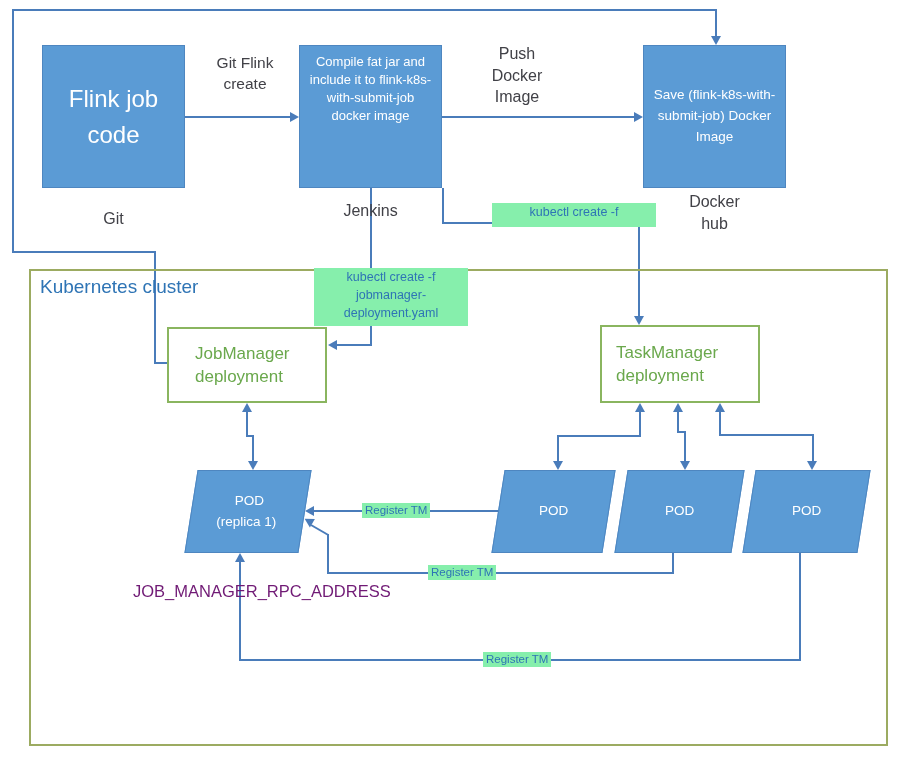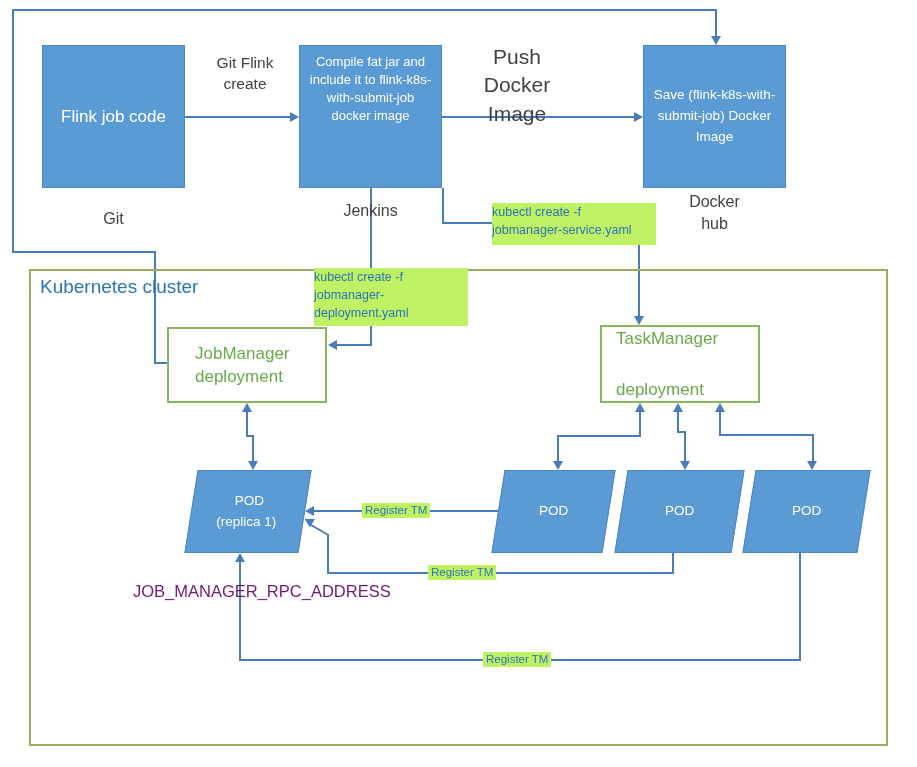--- a/index.html
+++ b/index.html
@@ -5,21 +5,21 @@
   html,body{margin:0;padding:0;background:#fff;}
   #canvas{position:relative;width:917px;height:767px;background:#fff;overflow:hidden;
           font-family:"Liberation Sans", sans-serif;}
   .abs{position:absolute;}
   
   .node{background:#5b9bd5;border:1px solid #4e86c0;color:#fff;display:flex;
         align-items:center;justify-content:center;text-align:center;box-sizing:border-box;}
   
   .cap{color:#414147;text-align:center;font-size:16px;line-height:1.35;}
   
-  .bl{color:#2e74b5;text-align:left;background:#bef264;}
+  .bl{color:#2e74b5;text-align:center;background:#86efac;}
   
   .green-box{border:2px solid #8ab55f;color:#6aa84c;background:#fff;display:flex;
              flex-direction:column;justify-content:center;font-size:17px;line-height:1.38;
              box-sizing:border-box;}
   
   .pod{background:#5b9bd5;border:1px solid #4e86c0;transform:skewX(-9deg);display:flex;
        flex-direction:column;align-items:center;justify-content:center;box-sizing:border-box;}
   .pod .pl{transform:skewX(9deg);color:#fff;font-size:13.5px;line-height:1.5;text-align:center;}
   
   .ln{position:absolute;background:#4a7cba;}
@@ -60,21 +60,21 @@
   <div class="ln" style="left:638px;top:222px;width:2px;height:94px;"></div>
   <div class="ar ar-down" style="left:634px;top:316px;"></div>
 
   <div class="abs" style="left:29px;top:269px;width:859px;height:477px;border:2px solid #9cab61;box-sizing:border-box;"></div>
   <div class="abs" style="left:40px;top:276px;font-size:19px;color:#2e74b5;">Kubernetes cluster</div>
 
   <div class="abs green-box" style="left:167px;top:327px;width:160px;height:76px;padding-left:26px;">
     <span>JobManager</span>
     <span>deployment</span>
   </div>
-  <div class="abs green-box" style="left:600px;top:325px;width:160px;height:78px;padding-left:14px;justify-content:space-between;">
+  <div class="abs green-box" style="left:600px;top:325px;width:160px;height:78px;padding-left:14px;">
     <span>TaskManager</span>
     <span>deployment</span>
   </div>
 
   <div class="ar ar-up" style="left:242px;top:403px;"></div>
   <div class="ln" style="left:246px;top:412px;width:2px;height:25px;"></div>
   <div class="ln" style="left:246px;top:435px;width:8px;height:2px;"></div>
   <div class="ln" style="left:252px;top:435px;width:2px;height:27px;"></div>
   <div class="ar ar-down" style="left:248px;top:461px;"></div>
 
@@ -103,50 +103,49 @@
   <div class="ln" style="left:327px;top:572px;width:347px;height:2px;"></div>
   <div class="ln" style="left:327px;top:534px;width:2px;height:40px;"></div>
   <div class="ln" style="left:311px;top:524px;width:20px;height:2px;transform-origin:left center;transform:rotate(30deg);"></div>
   <div class="ar ar-left" style="left:304px;top:516px;transform:rotate(30deg);"></div>
 
   <div class="ln" style="left:799px;top:553px;width:2px;height:108px;"></div>
   <div class="ln" style="left:239px;top:659px;width:562px;height:2px;"></div>
   <div class="ln" style="left:239px;top:562px;width:2px;height:98px;"></div>
   <div class="ar ar-up" style="left:235px;top:553px;"></div>
 
-  <div class="abs node" style="left:42px;top:45px;width:143px;height:143px;font-size:17px;line-height:1.5;">
+  <div class="abs node" style="left:42px;top:45px;width:143px;height:143px;font-size:24px;line-height:1.5;">
     <span style="padding:0 16px;">Flink job code</span>
   </div>
   <div class="abs node" style="left:299px;top:45px;width:143px;height:143px;font-size:13px;line-height:1.38;align-items:flex-start;">
     <span style="padding:7px 8px 0 8px;">Compile fat jar and include it to flink-k8s-with-submit-job docker image</span>
   </div>
   <div class="abs node" style="left:643px;top:45px;width:143px;height:143px;font-size:13.5px;line-height:1.55;">
     <span style="padding:0 9px;">Save (flink-k8s-with-submit-job) Docker Image</span>
   </div>
 
   <div class="abs cap" style="left:42px;top:208px;width:143px;">Git</div>
   <div class="abs cap" style="left:299px;top:200px;width:143px;">Jenkins</div>
   <div class="abs cap" style="left:643px;top:191px;width:143px;">
     <div>Docker</div>
     <div>hub</div>
   </div>
 
   <div class="abs cap" style="left:195px;top:53px;width:100px;font-size:15.5px;">
     <div>Git Flink</div>
     <div>create</div>
   </div>
-  <div class="abs cap" style="left:477px;top:43px;width:80px;font-size:21px;">
+  <div class="abs cap" style="left:477px;top:43px;width:80px;font-size:16px;">
     <div>Push</div>
     <div>Docker</div>
     <div>Image</div>
   </div>
 
   <div class="abs bl lbl-cmd" style="left:492px;top:203px;width:164px;padding-bottom:6px;">
     <div>kubectl create -f</div>
-    <div>jobmanager-service.yaml</div>
   </div>
   <div class="abs bl lbl-cmd" style="left:314px;top:268px;width:154px;padding-bottom:4px;">
     <div>kubectl create -f</div>
     <div>jobmanager-deployment.yaml</div>
   </div>
 
   <div class="abs pod" style="left:191px;top:470px;width:114px;height:83px;">
     <span class="pl">POD</span>
     <span class="pl">(replica 1)</span>
   </div>

